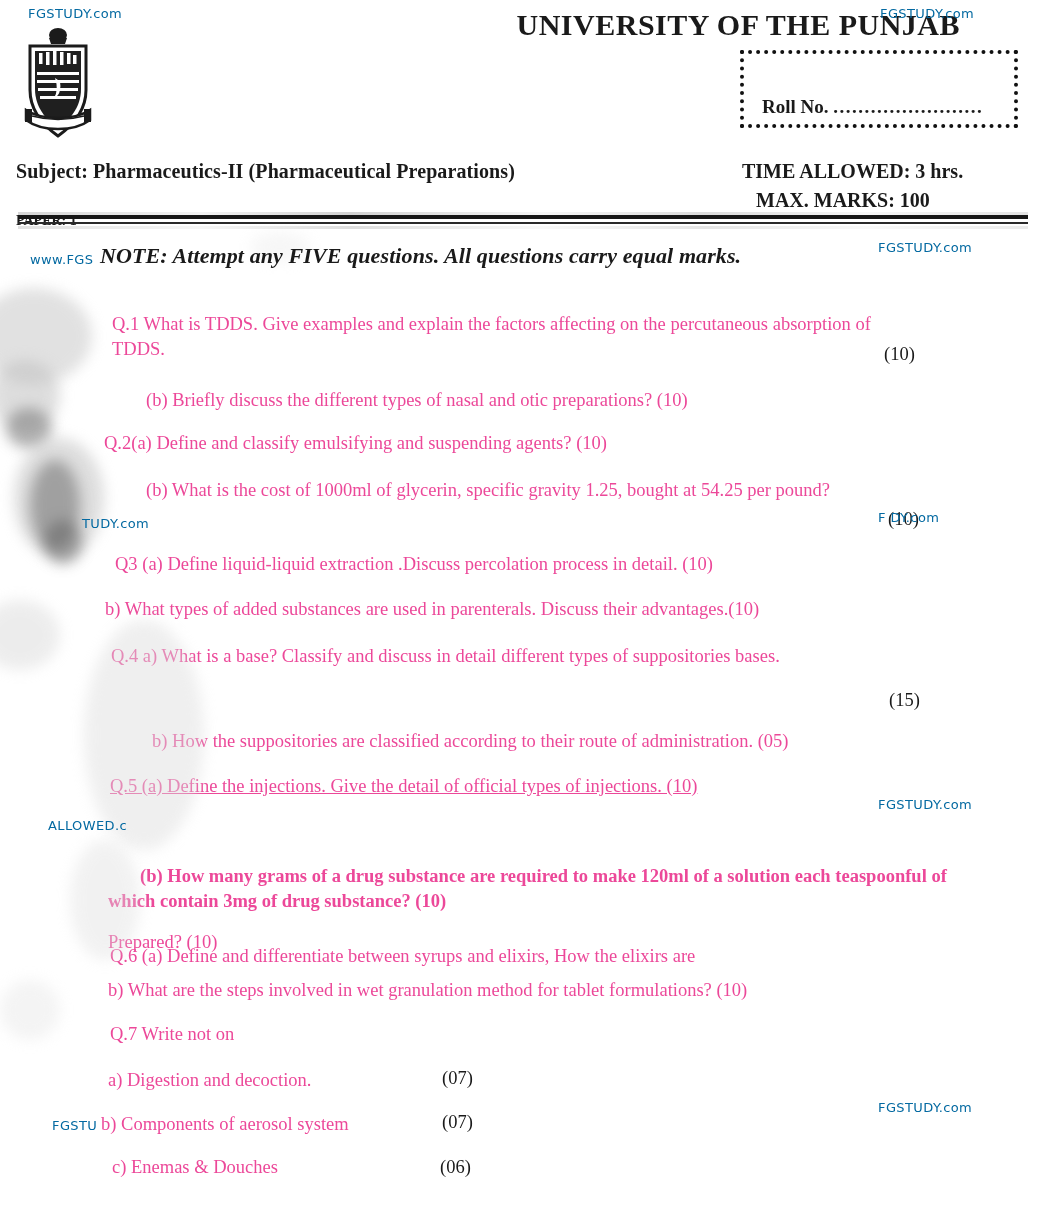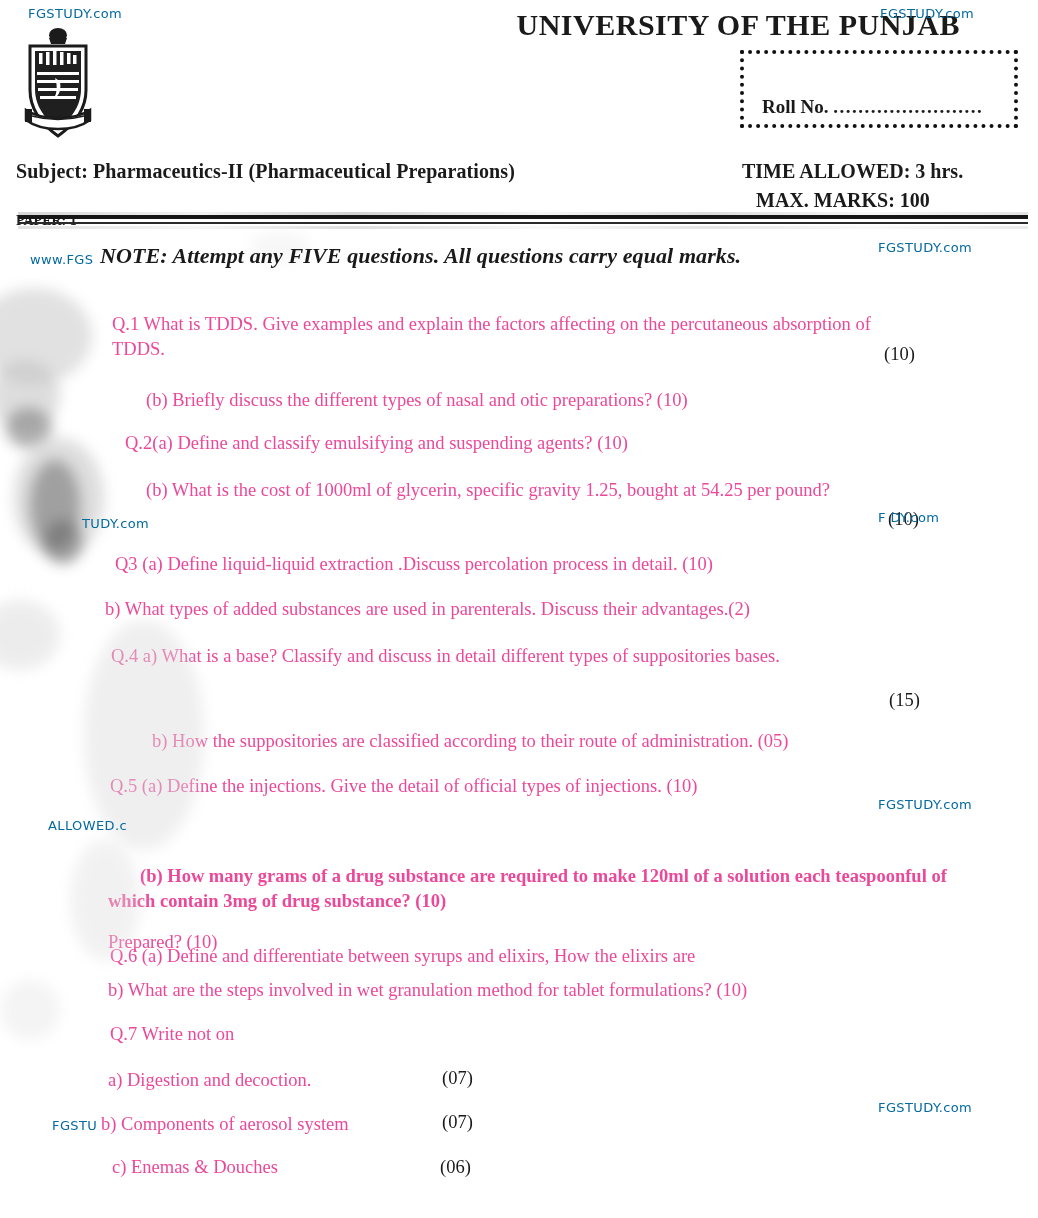--- a/index.html
+++ b/index.html
@@ -293,35 +293,35 @@
 <div class="rule-smudge" style="left:18px; top:212px; width:1010px; height:3px; opacity:.55;"></div>
 <div class="rule-smudge" style="left:18px; top:226px; width:1010px; height:3px; opacity:.4;"></div>
 
 <div class="note">NOTE: Attempt any FIVE questions. All questions carry equal marks.</div>
 
 <div class="q" style="left:112px; top:312px; width:810px;">Q.1 What is TDDS. Give examples and explain the factors affecting on the percutaneous absorption of TDDS.</div>
 <div class="marks-right" style="left:884px; top:344px;">(10)</div>
 
 <div class="q" style="left:146px; top:388px; width:800px;">(b) Briefly discuss  the different types of  nasal and otic  preparations? (10)</div>
 
-<div class="q" style="left:125px; top:431px; width:840px;">Q.2(a)  Define and classify  emulsifying and suspending agents?   (10)</div>
+<div class="q" style="left:104px; top:431px; width:840px;">Q.2(a)  Define and classify  emulsifying and suspending agents?   (10)</div>
 
 <div class="q" style="left:146px; top:478px; width:790px;">(b) What is the cost of 1000ml of glycerin, specific gravity 1.25, bought at 54.25 per pound?</div>
 <div class="marks-right" style="left:888px; top:509px;">(10)</div>
 
 <div class="q" style="left:115px; top:552px; width:860px;">Q3 (a) Define  liquid-liquid extraction .Discuss percolation process in detail.   (10)</div>
 
-<div class="q" style="left:105px; top:597px; width:880px;">b) What types of added substances are used in parenterals.  Discuss their advantages.(2)</div>
+<div class="q" style="left:105px; top:597px; width:880px;">b) What types of added substances are used in parenterals.  Discuss their advantages.(10)</div>
 
 <div class="q" style="left:111px; top:644px; width:880px;">Q.4   a) What is a base? Classify and discuss in detail different types of suppositories bases.</div>
 <div class="marks-right" style="left:889px; top:690px;">(15)</div>
 
 <div class="q" style="left:152px; top:729px; width:850px;">b) How the suppositories are classified according to their  route of administration. (05)</div>
 
-<div class="q" style="left:110px; top:774px; width:850px;">Q.5 (a) Define the injections. Give the detail of official types of injections. (10)</div>
+<div class="q" style="left:110px; top:774px; width:850px;text-decoration:underline;">Q.5 (a) Define the injections. Give the detail of official types of injections. (10)</div>
 
 <div class="q" style="left:108px; top:864px; width:852px; text-indent:32px;font-weight:bold;">(b) How many grams of a drug substance are required to make 120ml of a solution each teaspoonful of which contain 3mg of drug substance? (10)</div>
 
 <div class="q" style="left:110px; top:944px; width:850px;">Q.6 (a) Define and differentiate between syrups and elixirs, How the elixirs are</div>
 
 <div class="q" style="left:108px; top:930px; width:400px;">Prepared?  (10)</div>
 
 <div class="q" style="left:108px; top:978px; width:860px;">b) What are the steps involved in wet granulation method for tablet formulations? (10)</div>
 
 <div class="q" style="left:110px; top:1022px; width:400px;">Q.7 Write not on</div>

